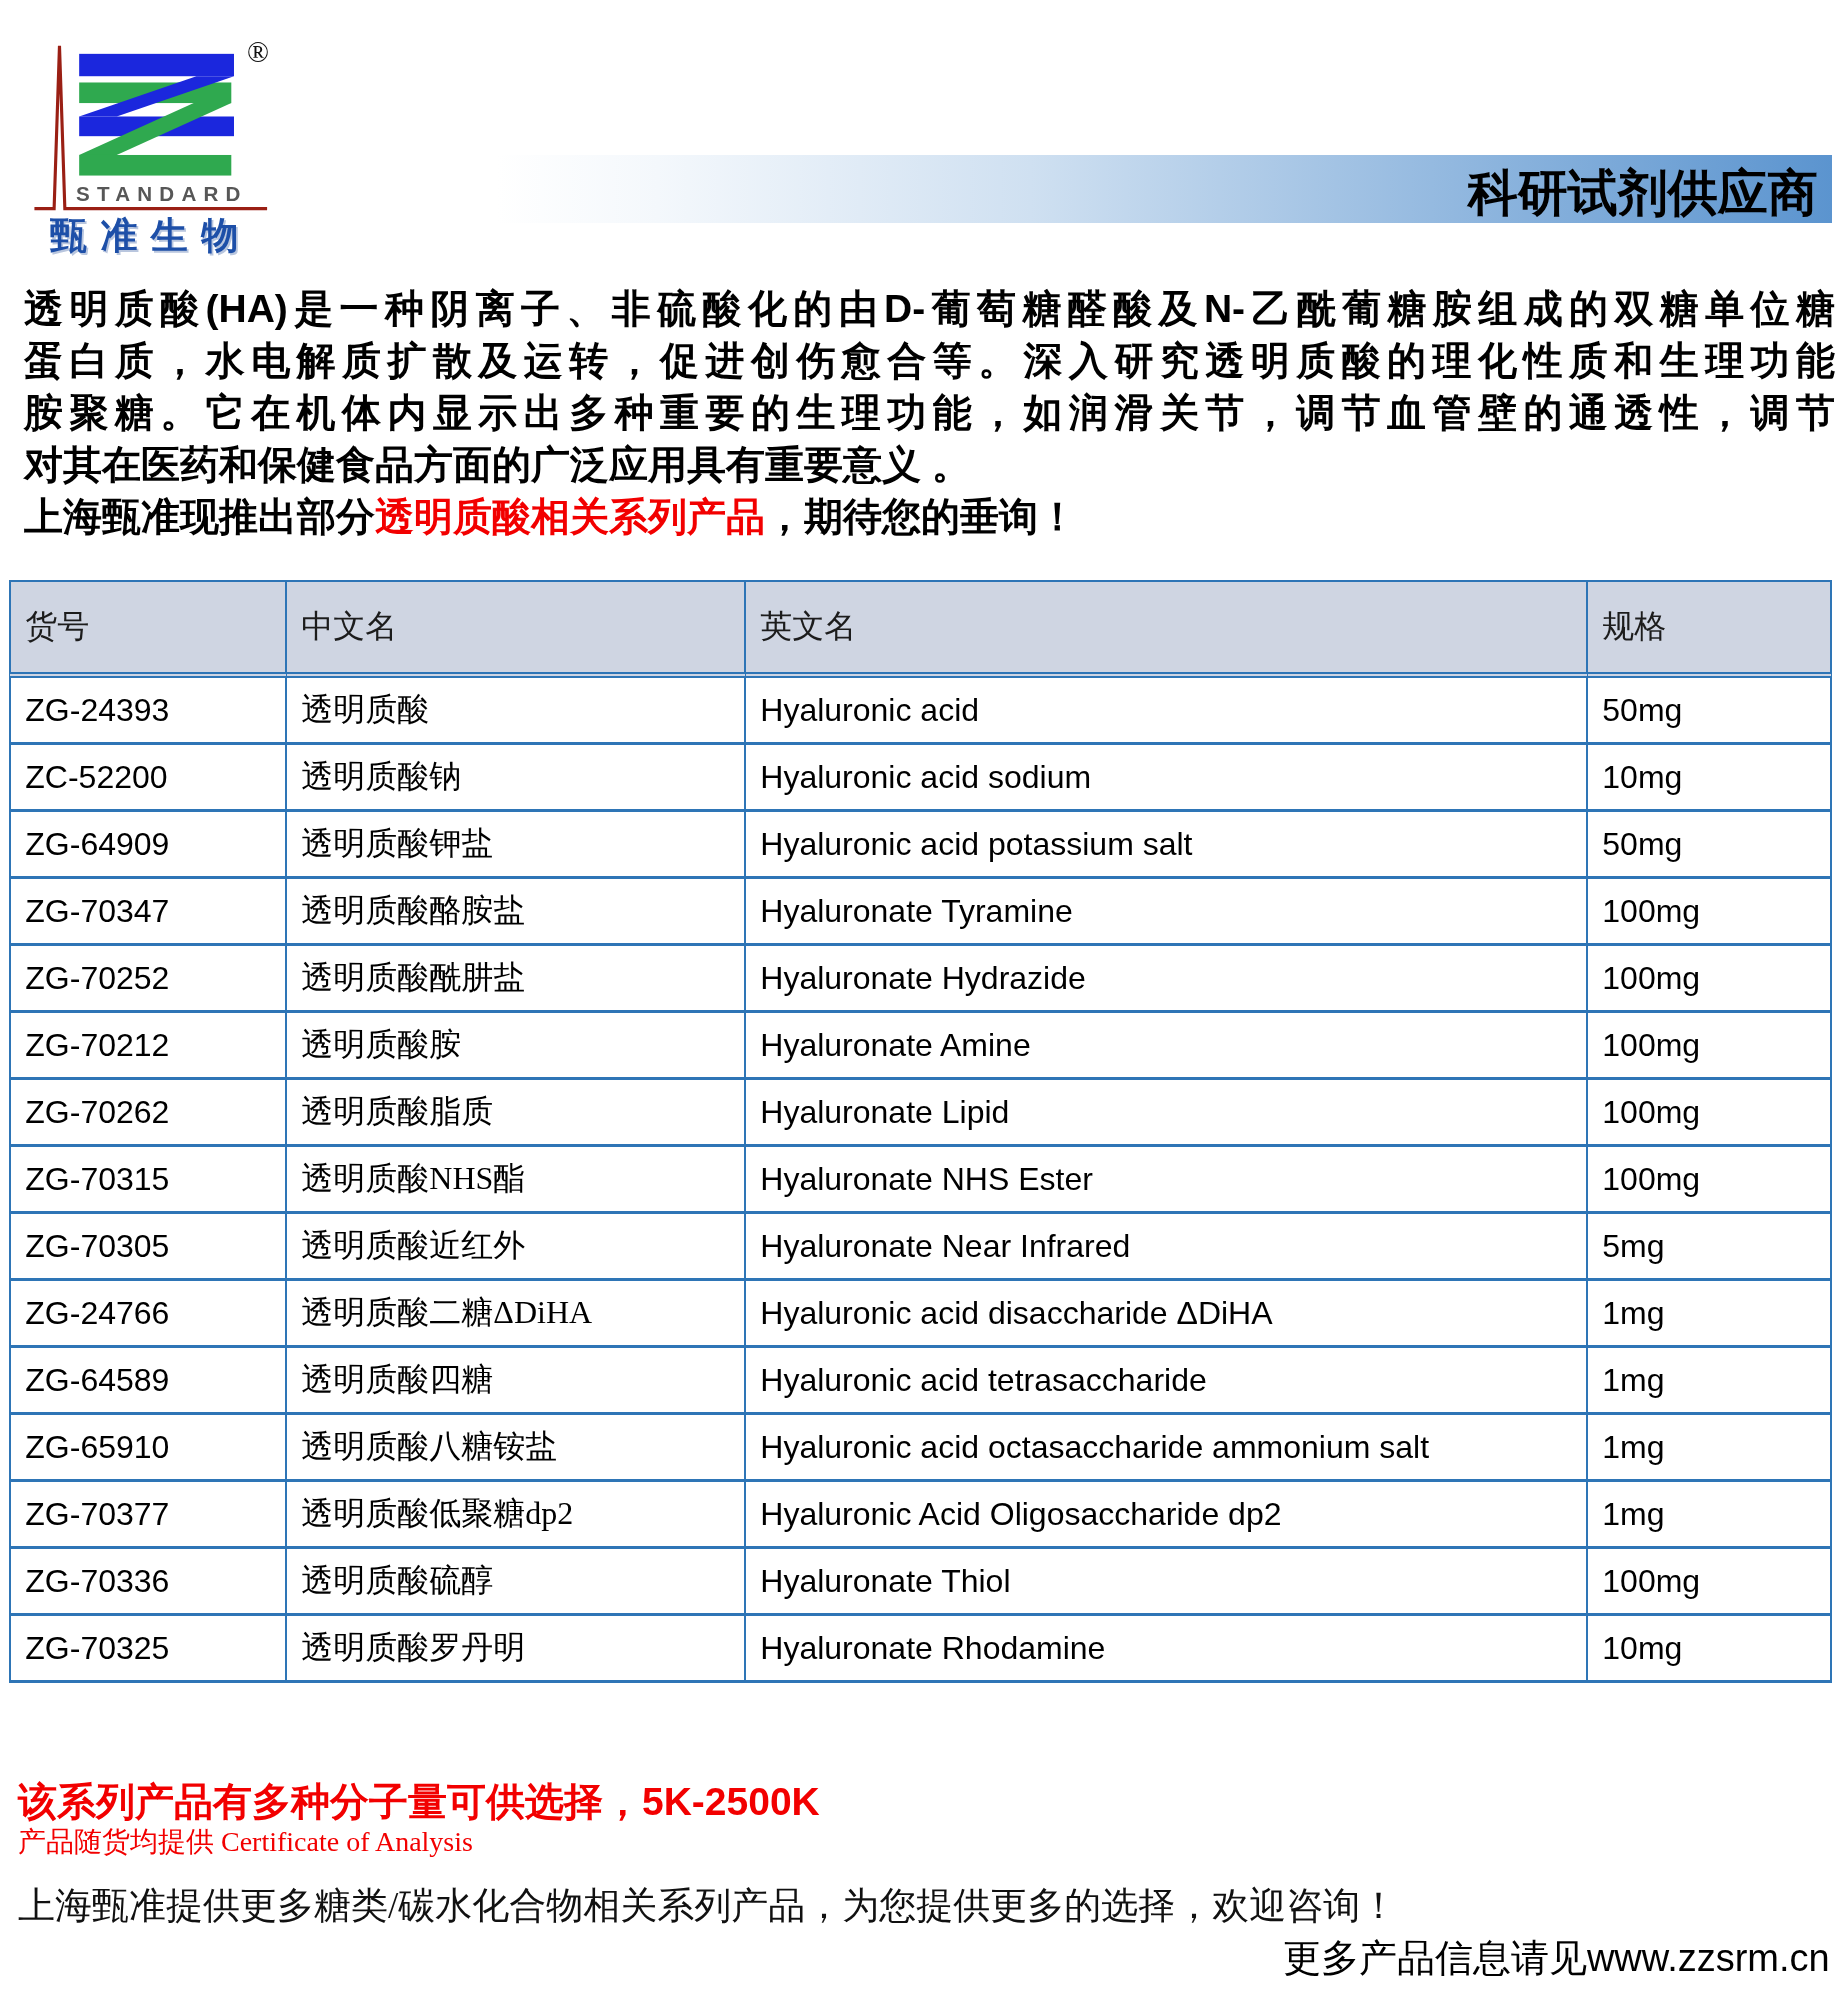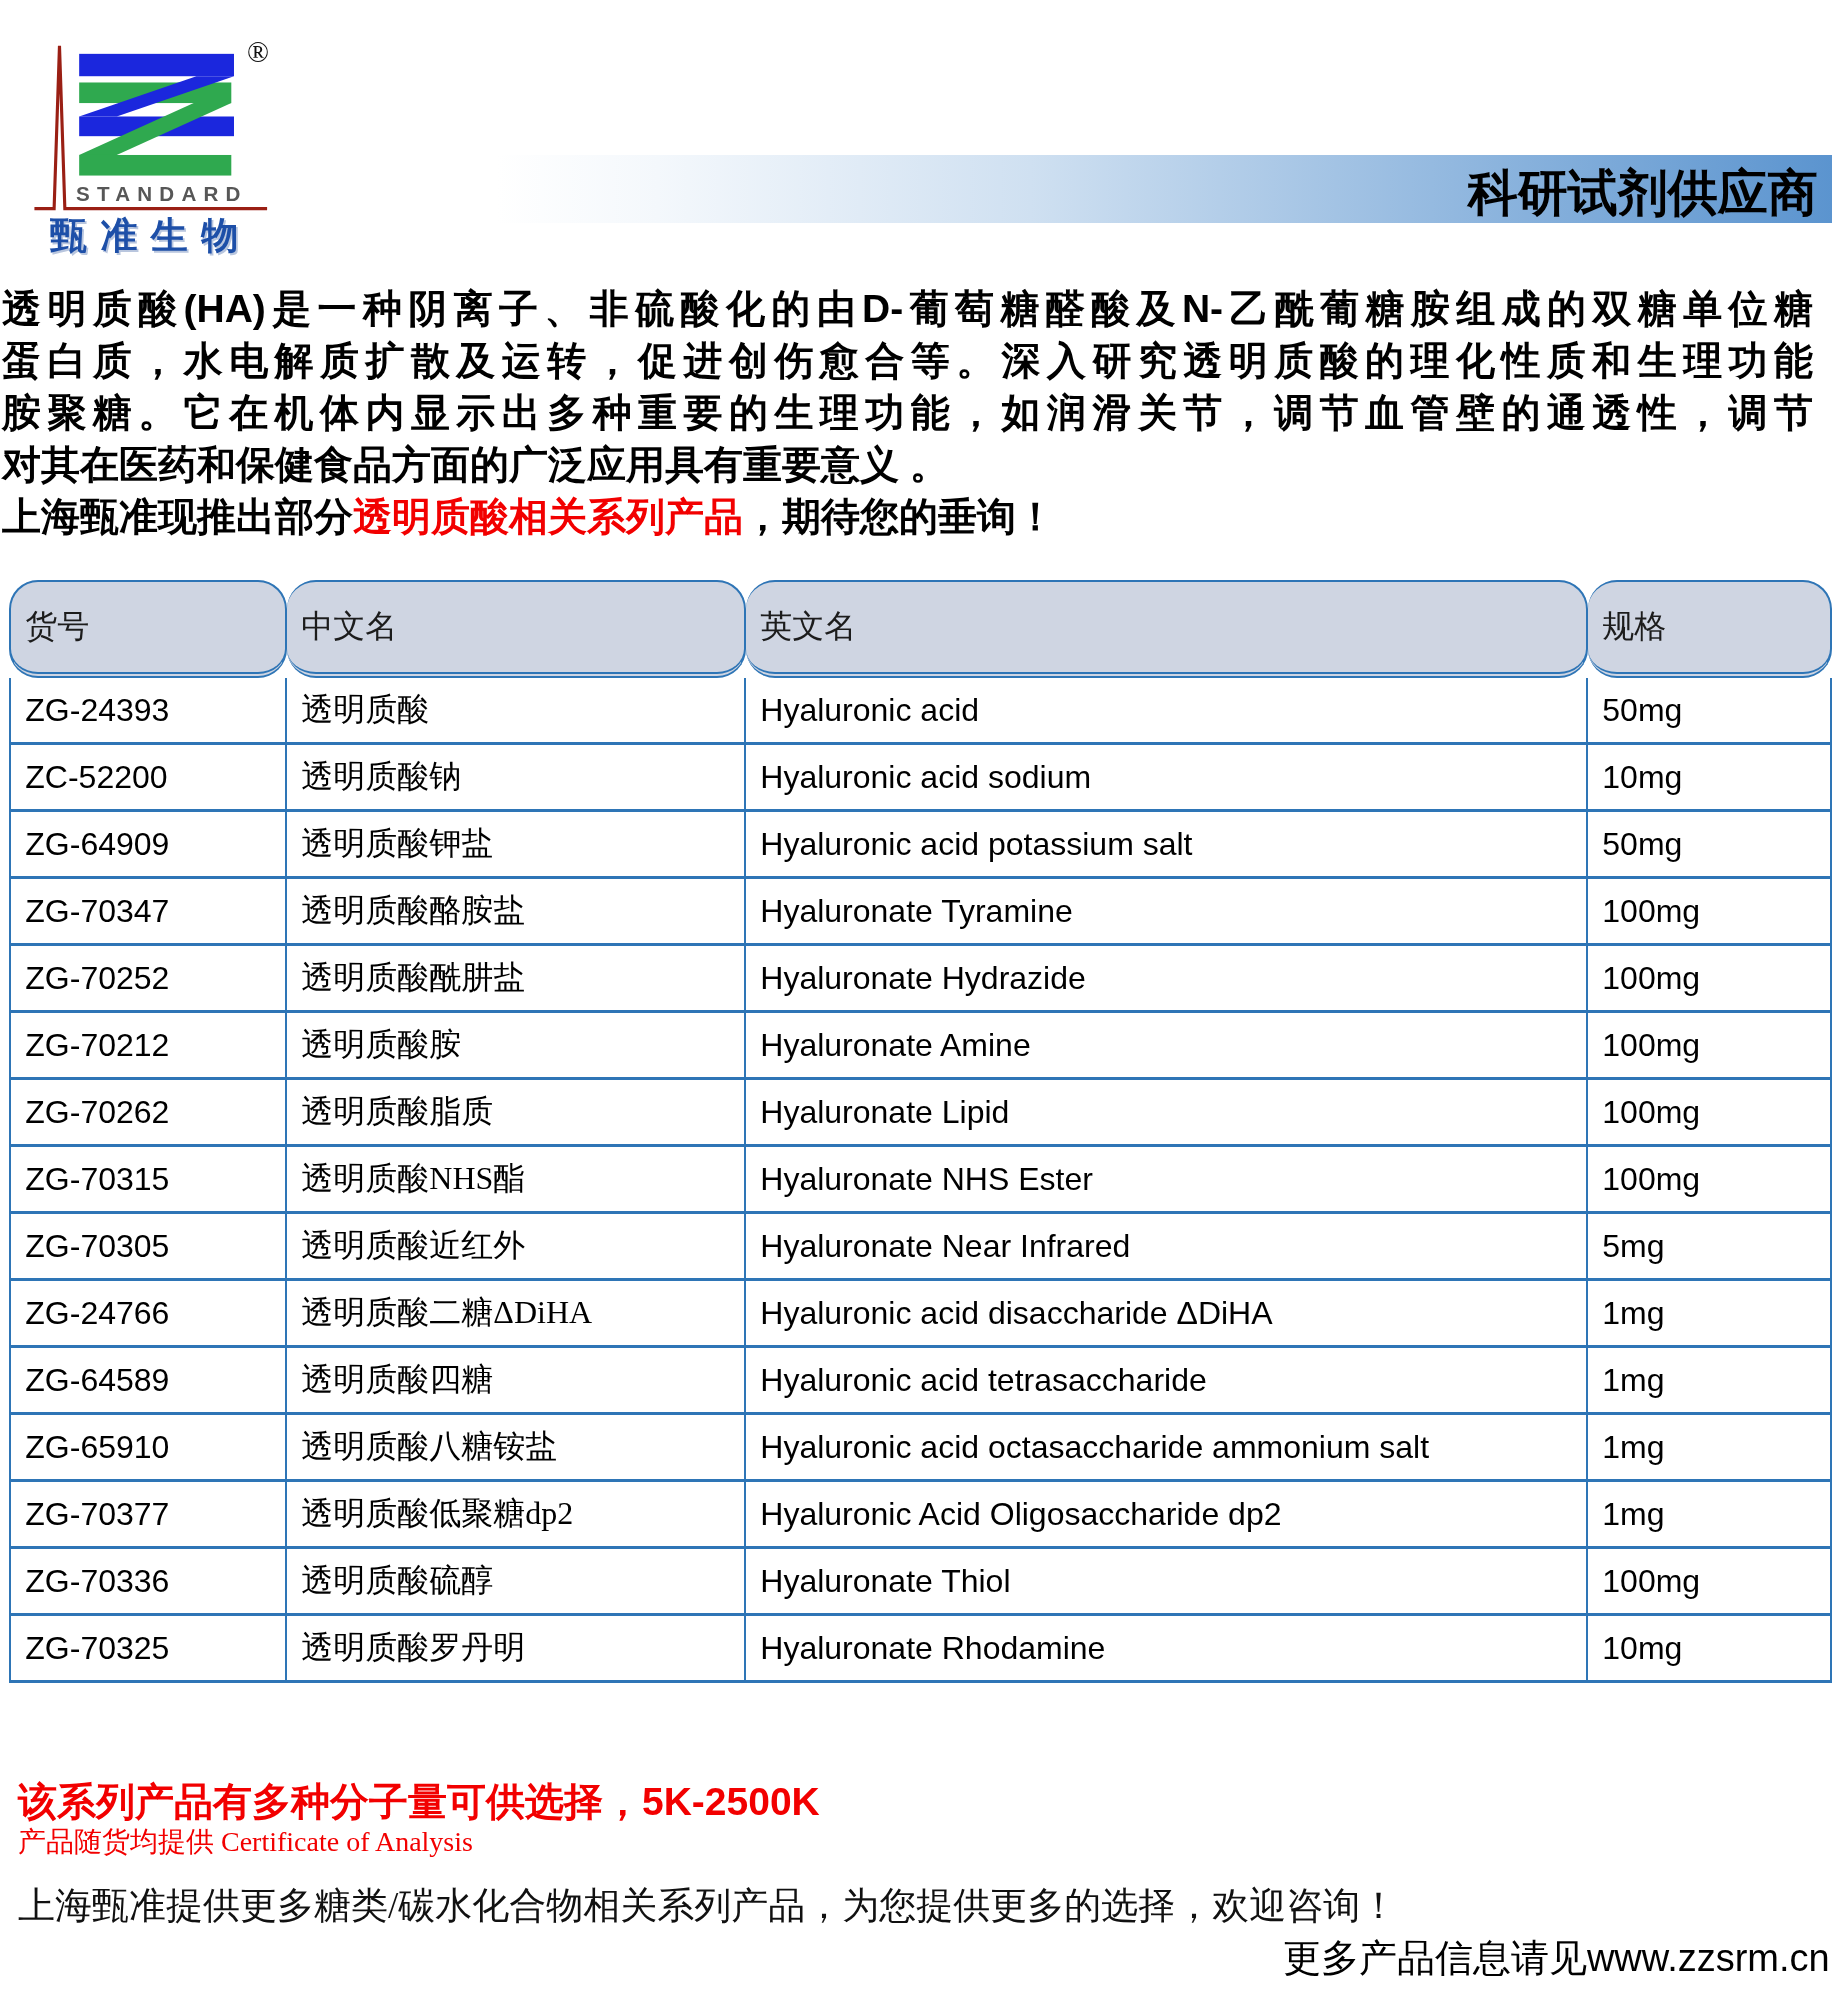--- a/index.html
+++ b/index.html
@@ -23,35 +23,35 @@
               text-shadow:1.8px 1.8px 0 #b9c6de;white-space:nowrap;}
 
   
   .banner{position:absolute;left:497px;top:155px;width:1335px;height:68px;
           background:linear-gradient(90deg,#ffffff 0%,#f4f8fc 12%,#cfe0f1 40%,var(--banner-blue) 100%);}
   .banner-text{position:absolute;right:14.3px;top:0;height:76px;line-height:76px;
                font-family:"Liberation Serif","DejaVu Serif",serif;font-weight:bold;
                font-size:50px;color:#000;white-space:nowrap;}
 
   
-  .intro{position:absolute;left:2px;top:283px;width:1811px;font-weight:bold;font-size:39px;}
+  .intro{position:absolute;left:24px;top:283px;width:1811px;font-weight:bold;font-size:39px;}
   .intro-line{line-height:52px;text-align:justify;text-align-last:justify;white-space:nowrap0;}
   .intro-line.short{text-align:right;text-align-last:left;}
   .promo-line{line-height:52px;text-align:left;}
   .promo-highlight{color:var(--accent-red);}
 
   
   table.products{position:absolute;left:9px;top:580px;width:1823px;border-collapse:separate;
                  border-spacing:0;table-layout:fixed;}
   .products col.c1{width:278px;} .products col.c2{width:459px;}
   .products col.c3{width:842px;} .products col.c4{width:244px;}
   .products th{background:var(--header-bg);border-top:2.7px solid var(--border);
                border-right:2.7px solid var(--border);border-bottom:6.3px double var(--border);
                height:90px;font-weight:normal;font-size:32px;color:#1c1c1c;text-align:left;
-               padding:0 0 0 14.3px;font-family:Liberation Serif, serif;vertical-align:middle;border-radius:29px;}
+               padding:0 0 0 14.3px;font-family:Liberation Serif, serif;vertical-align:middle;}
   .products th:first-child{border-left:2.7px solid var(--border);}
   .products td{background:#fff;border-right:2.7px solid var(--border);
                border-bottom:3.6px solid var(--border);height:64px;vertical-align:middle;
                padding:0 0 0 14.3px;font-size:32px;overflow:hidden;white-space:nowrap;}
   .products td:first-child{border-left:2.7px solid var(--border);}
   .products td.c-cn{font-family:"Liberation Serif","DejaVu Serif",serif;}
   .products td.c-cat,.products td.c-en,.products td.c-spec{font-family:"Liberation Sans","DejaVu Sans",sans-serif;}
 
   
   .foot-red-1{position:absolute;left:18px;top:1775px;font-weight:bold;font-size:39px;

